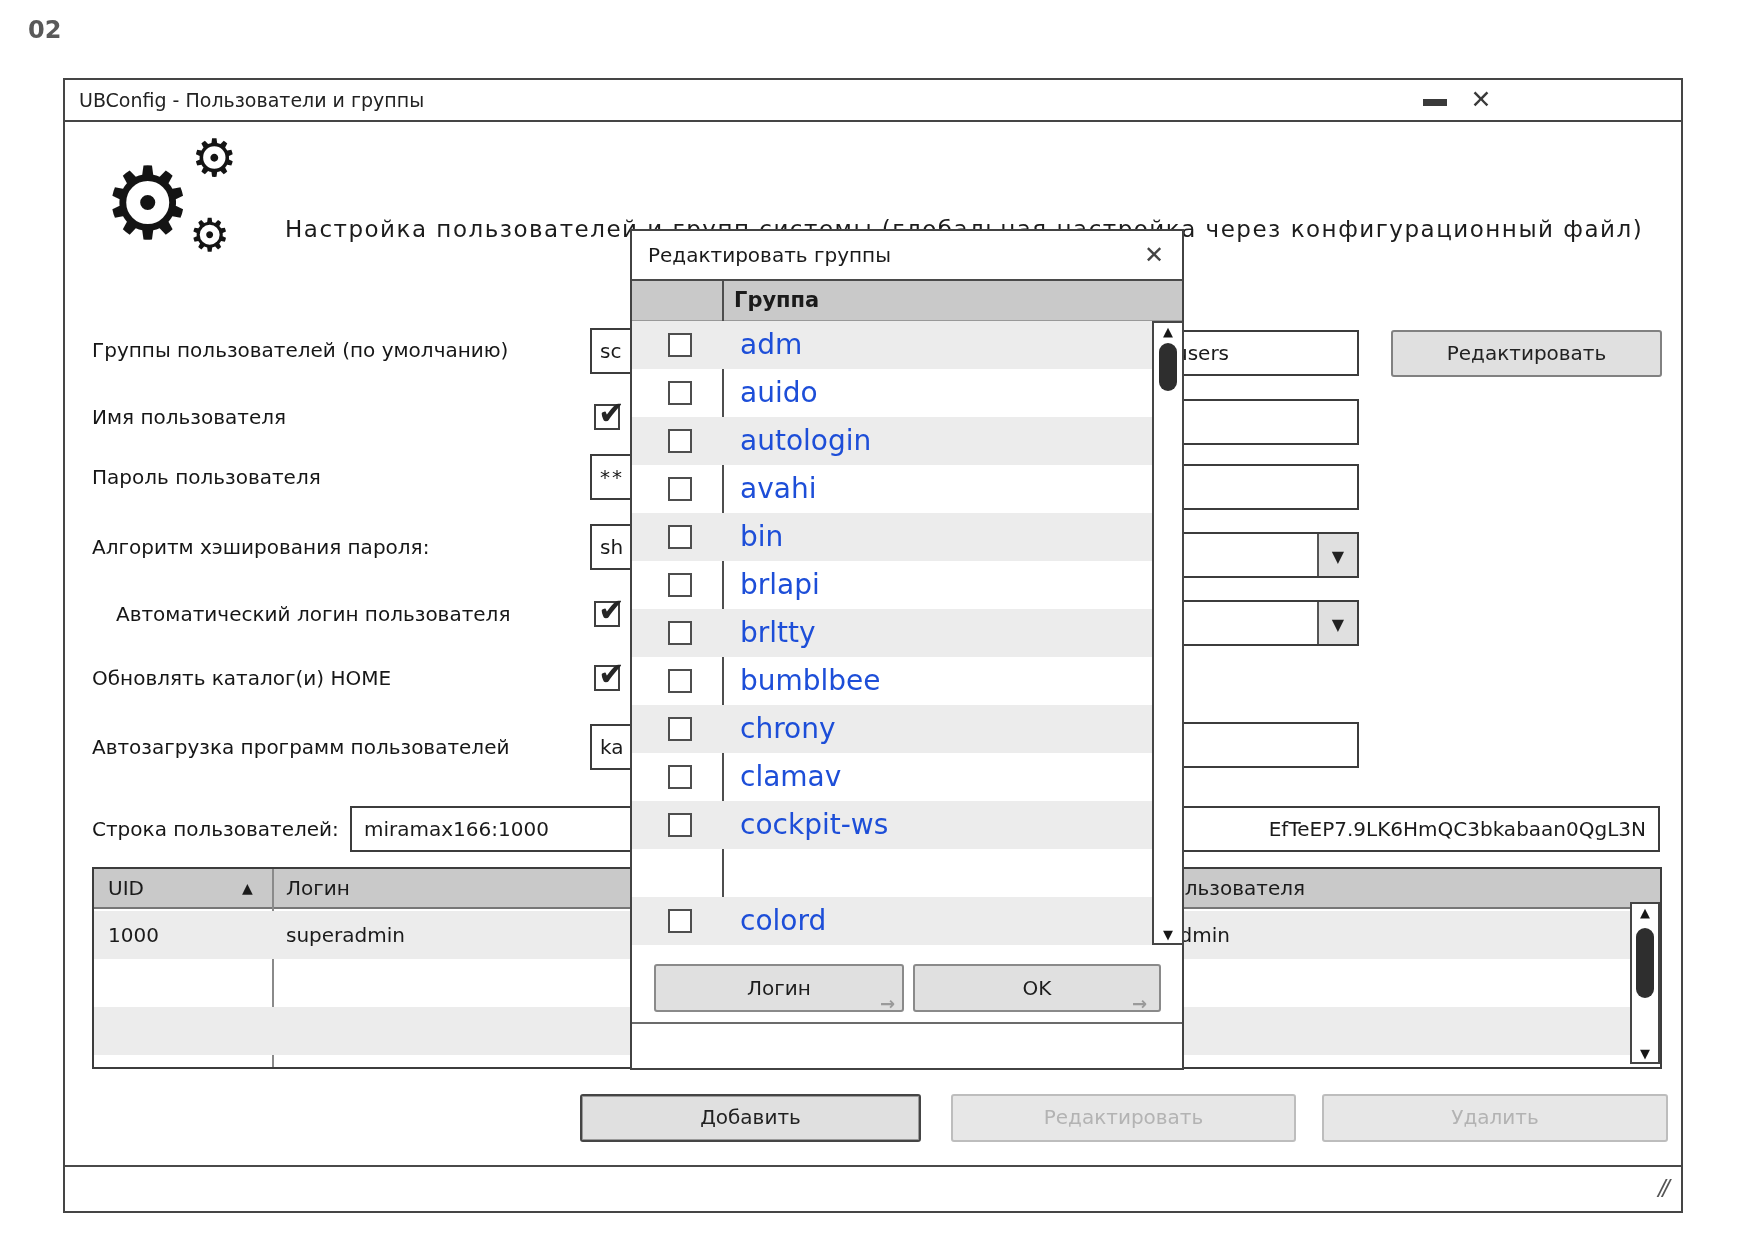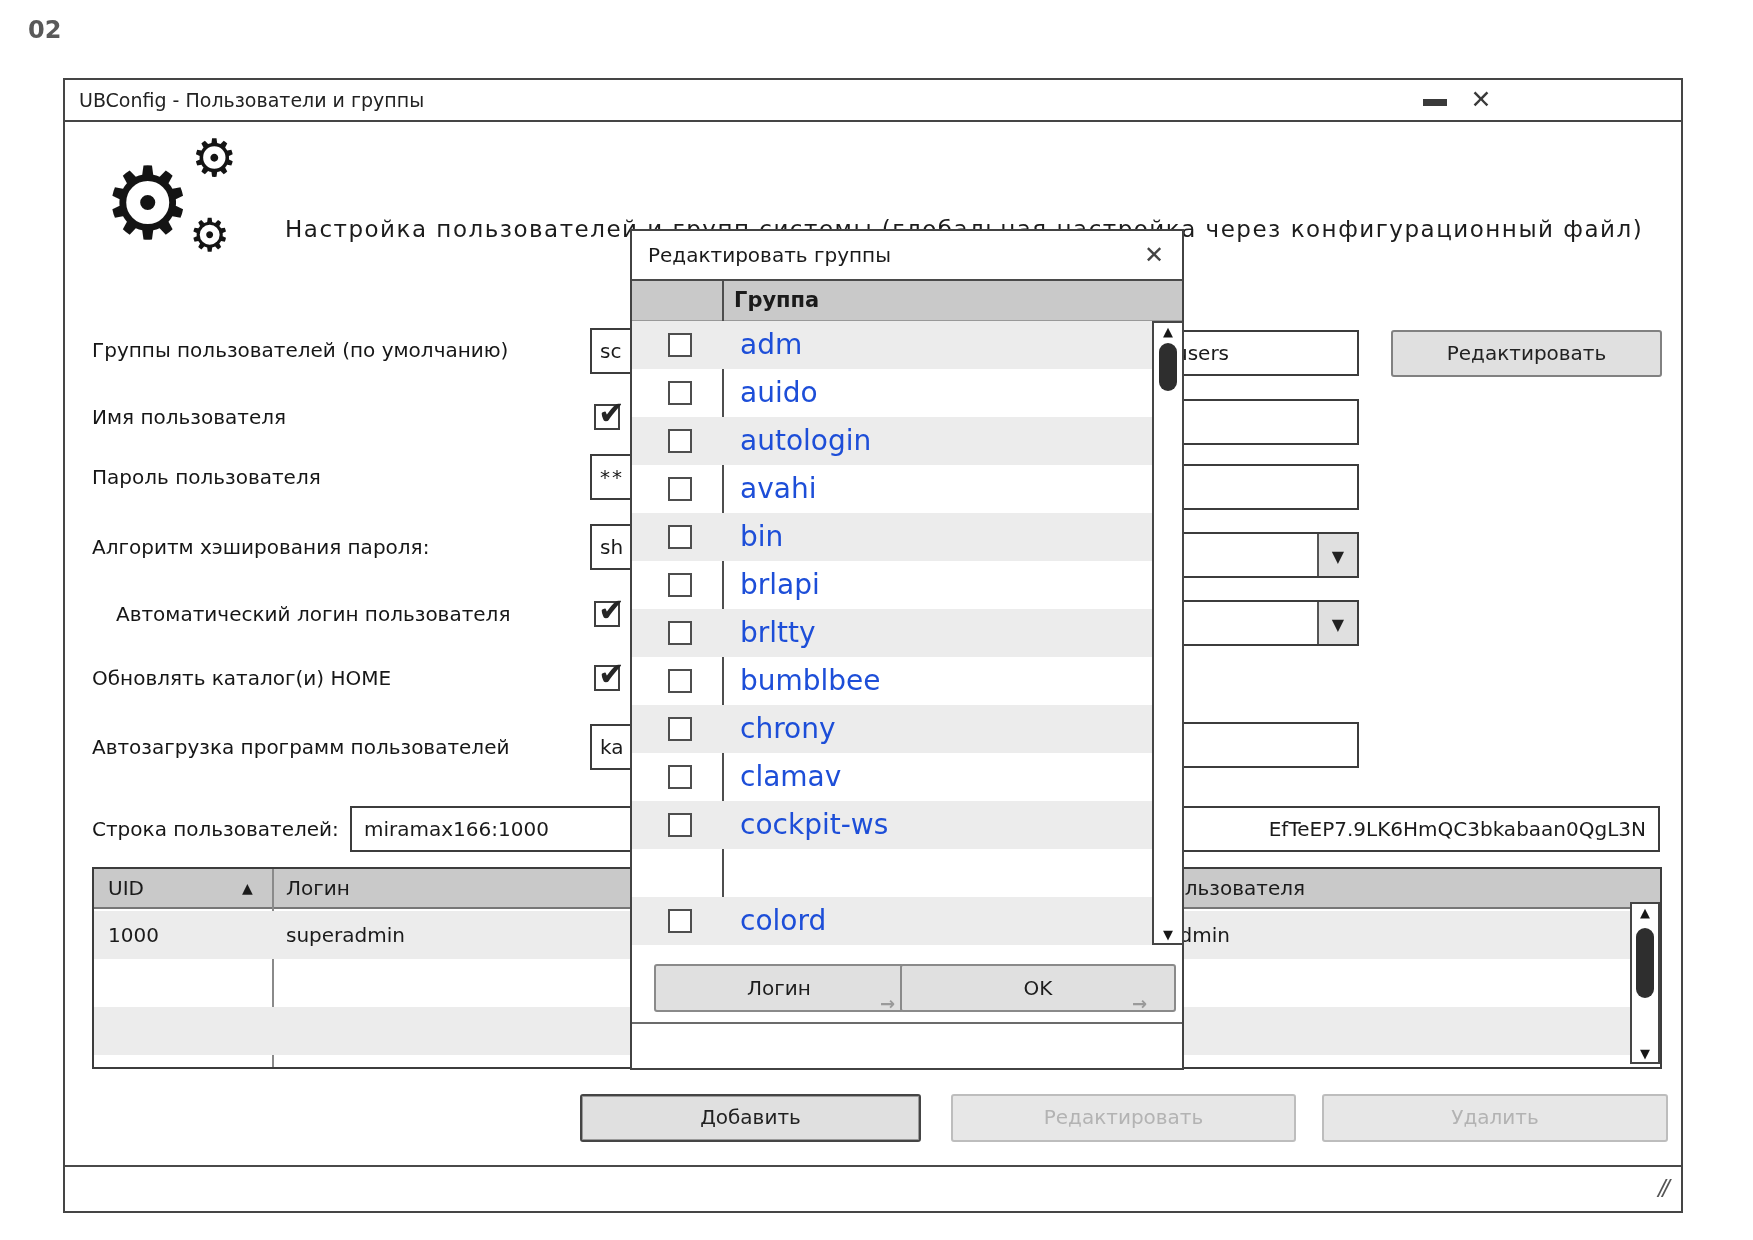--- a/index.html
+++ b/index.html
@@ -242,21 +242,21 @@
 
     <div class="sbar" id="dialog-sbar">
       <div class="up">▲</div>
       <div class="thumb"></div>
       <div class="down">▼</div>
     </div>
 
     <div class="dlg-btn" style="left:22px; width:250px;">
       <span class="lbl">Логин</span>
     </div>
-    <div class="dlg-btn" style="left:268px; width:276px;">
+    <div class="dlg-btn" style="left:281px; width:248px;">
       <span class="lbl">OK</span>
     </div>
     <span class="link-arrow" style="left:248px;">→</span>
     <span class="link-arrow" style="left:500px;">→</span>
 
     <div class="dsep"></div>
   </div>
 </div>
 
 </body></html>

